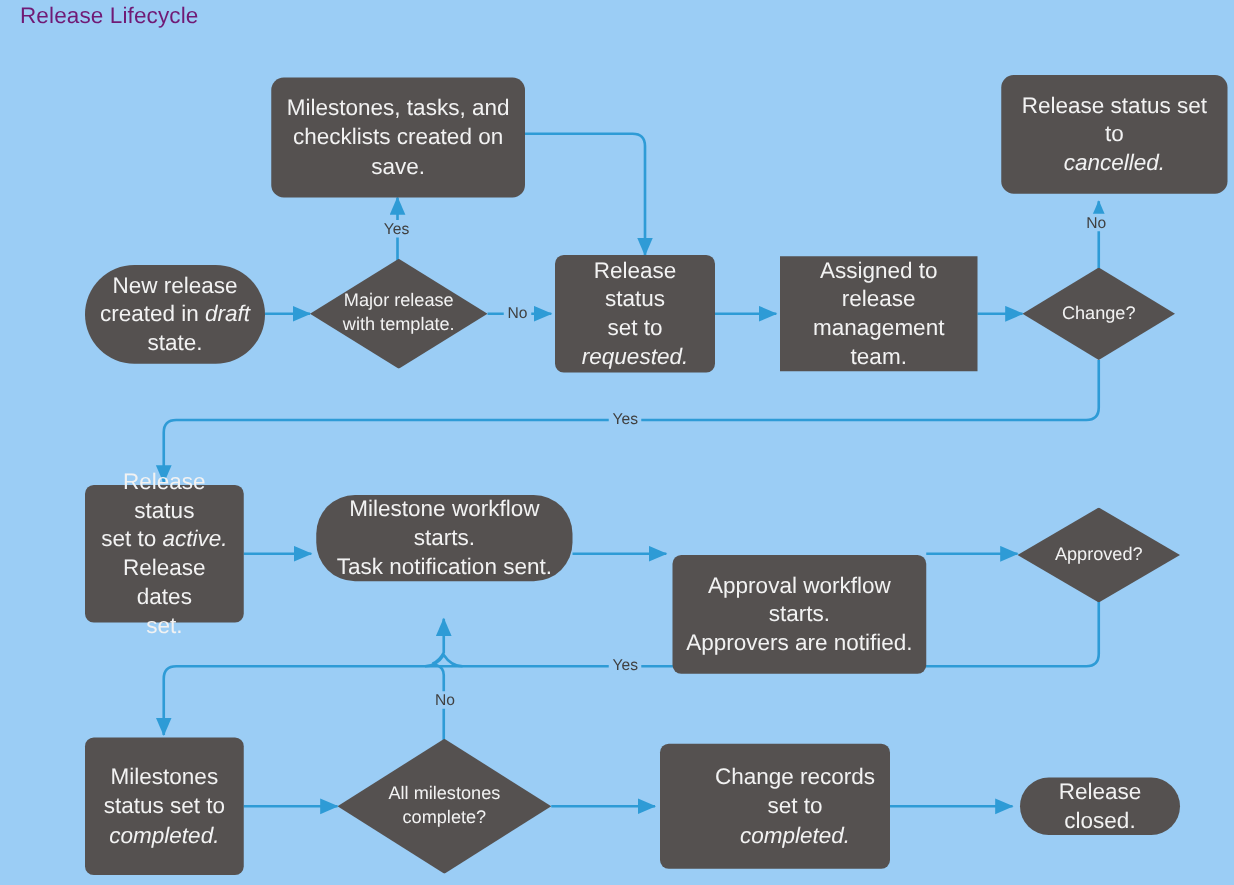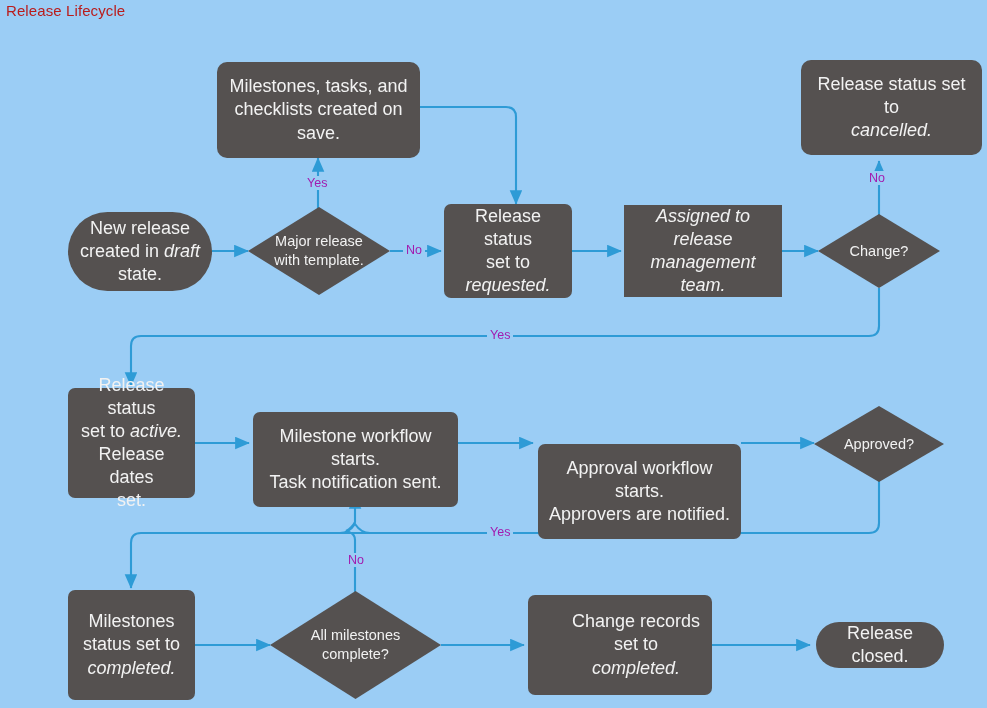--- a/index.html
+++ b/index.html
@@ -6,22 +6,22 @@
   body{
     width:987px;height:708px;
     background:#9bcdf5;
     font-family:"Liberation Sans","DejaVu Sans",sans-serif;
     overflow:hidden;position:relative;
   }
   #canvas{position:absolute;left:0;top:0;width:987px;height:708px;}
   svg.wires{position:absolute;left:0;top:0;width:987px;height:708px;pointer-events:none;}
 
   .title{
-    position:absolute;left:6px;top:2px;
-    font-size:15px;color:#b91c1c;letter-spacing:.1px;white-space:nowrap;
+    position:absolute;left:16px;top:2px;
+    font-size:18px;color:#701a75;letter-spacing:.1px;white-space:nowrap;
   }
 
   .node{
     position:absolute;background:#555150;color:#f2f2f2;
     display:flex;align-items:center;justify-content:center;text-align:center;
     font-size:18px;line-height:1.28;box-sizing:border-box;padding:4px 8px;
   }
   .rect{border-radius:0;}
   .round{border-radius:7px;}
   .round-lg{border-radius:10px;}
@@ -34,21 +34,21 @@
     background:#555150;
     clip-path:polygon(50% 0%,100% 50%,50% 100%,0% 50%);
   }
   .diamond .dlabel{
     position:absolute;left:0;top:0;width:100%;height:100%;
     display:flex;align-items:center;justify-content:center;text-align:center;
     color:#f2f2f2;font-size:14.5px;line-height:1.28;
   }
 
   .elabel{
-    position:absolute;color:#a21caf;font-size:12.5px;
+    position:absolute;color:#404040;font-size:12.5px;
     background:#9bcdf5;padding:0 3px;white-space:nowrap;
   }
 </style>
 </head>
 <body>
 
 <div id="canvas">
 
   <div class="title">Release Lifecycle</div>
 
@@ -128,42 +128,42 @@
   </div>
 
   <div class="node round" style="left:444px;top:204px;width:128px;height:94px;">
     <span>
       <span>Release status</span><br>
       <span>set to</span><br>
       <em>requested.</em>
     </span>
   </div>
 
-  <div class="node rect" style="left:624px;top:205px;width:158px;height:92px;font-style:italic;">
+  <div class="node rect" style="left:624px;top:205px;width:158px;height:92px;">
     <span>
       <span>Assigned to release</span><br>
       <span>management team.</span>
     </span>
   </div>
 
   <div class="diamond" style="left:818px;top:214px;width:122px;height:74px;">
     <div class="dshape"></div>
     <div class="dlabel">Change?</div>
   </div>
 
   <div class="node round" style="left:68px;top:388px;width:127px;height:110px;">
     <span>
       <span>Release status</span><br>
       <span>set to </span><em>active.</em><br>
       <span>Release dates</span><br>
       <span>set.</span>
     </span>
   </div>
 
-  <div class="node round" style="left:253px;top:412px;width:205px;height:95px;">
+  <div class="node round" style="left:253px;top:396px;width:205px;height:69px;border-radius:31px;">
     <span>
       <span>Milestone workflow starts.</span><br>
       <span>Task notification sent.</span>
     </span>
   </div>
 
   <div class="node round" style="left:538px;top:396px;width:203px;height:95px;margin-top:48px;">
     <span>
       <span>Approval workflow starts.</span><br>
       <span>Approvers are notified.</span>

